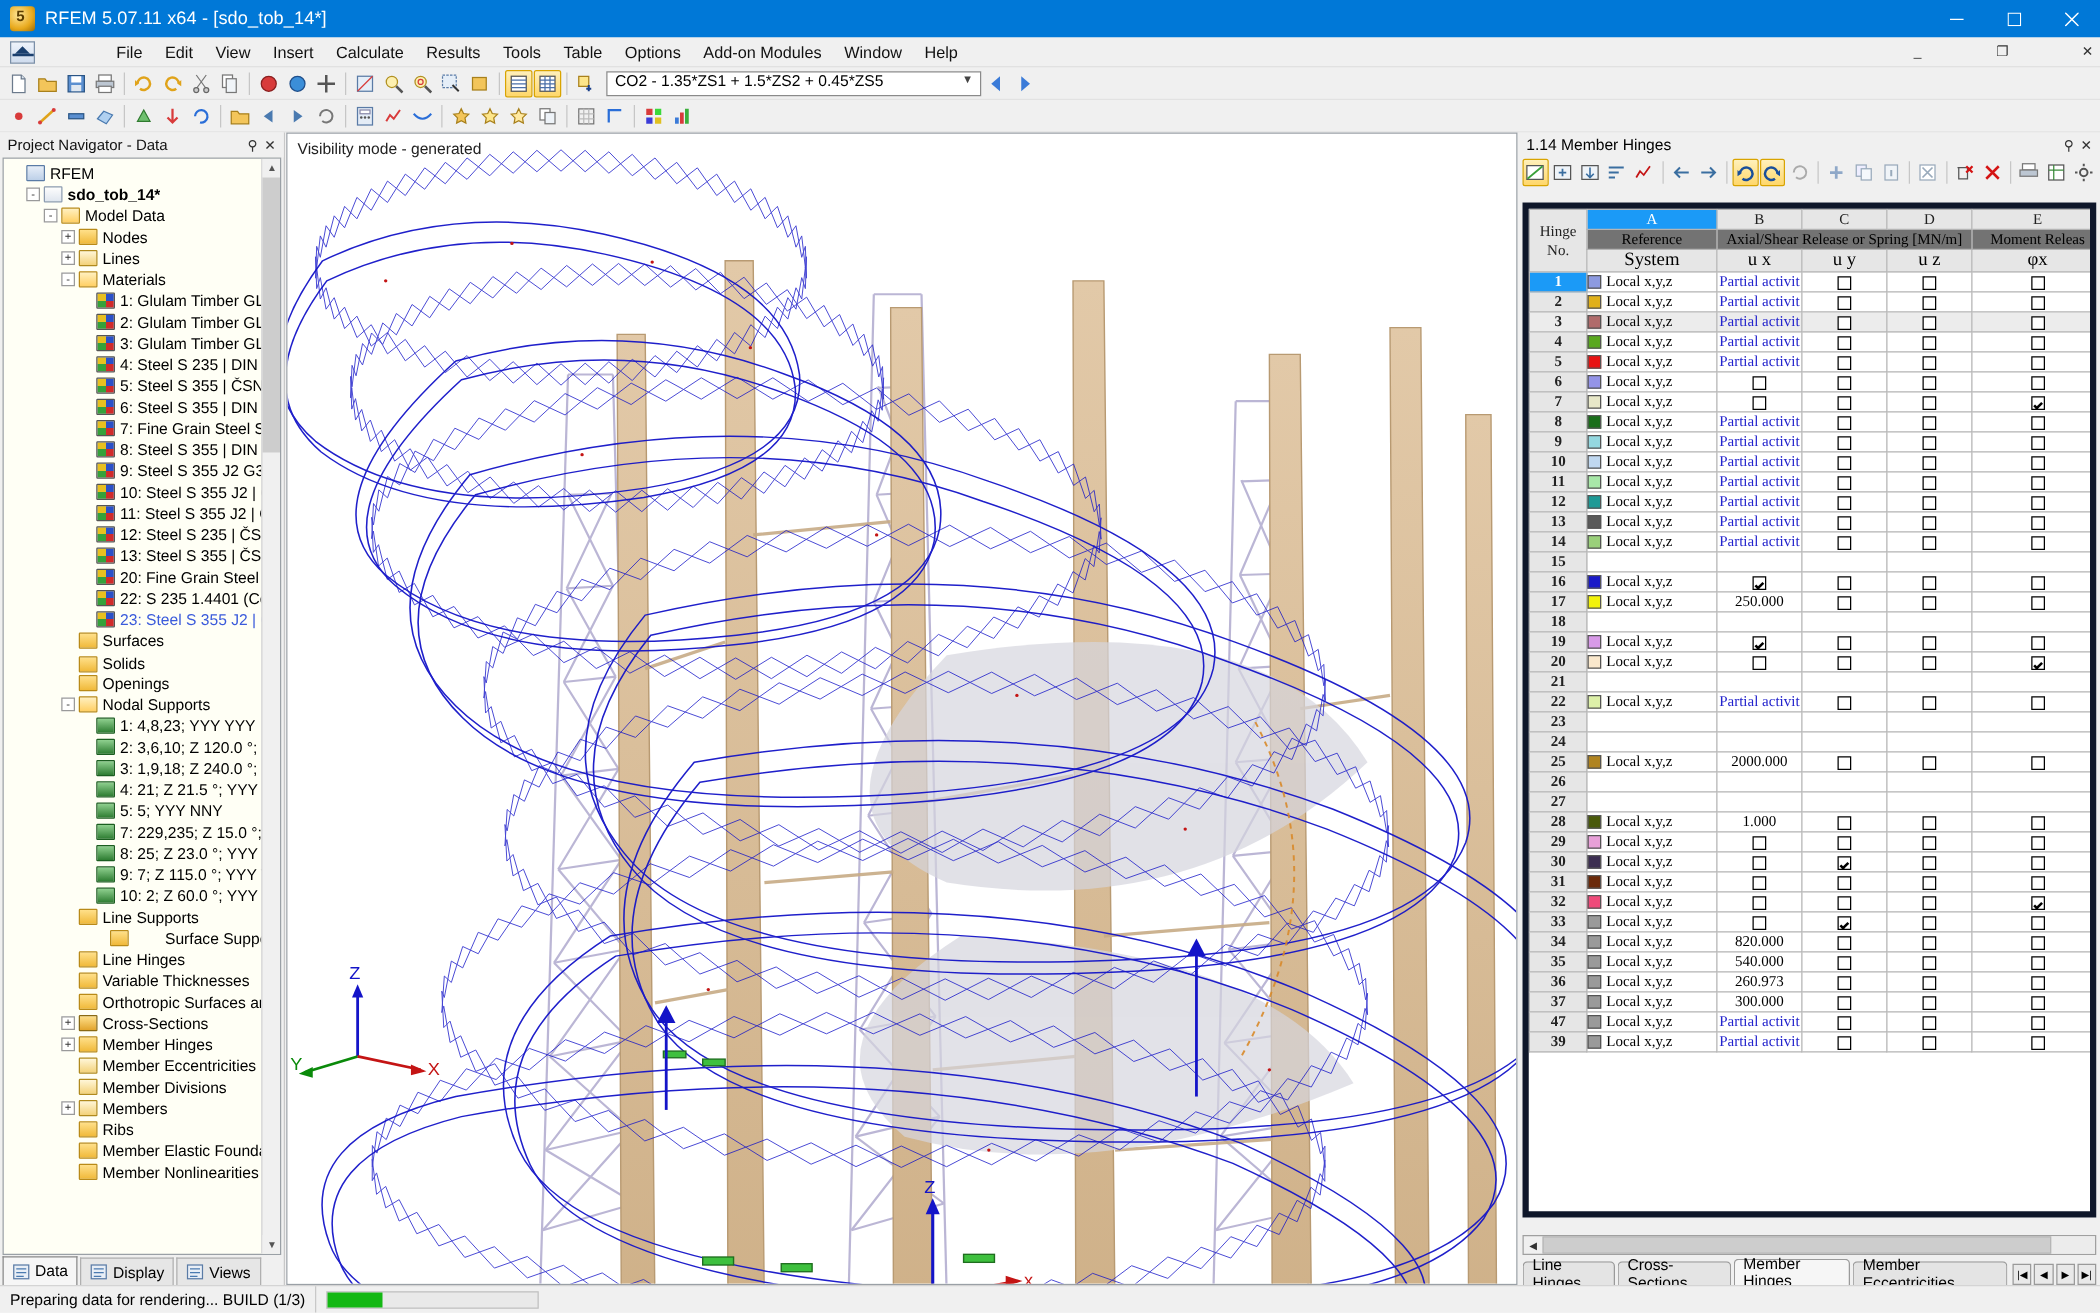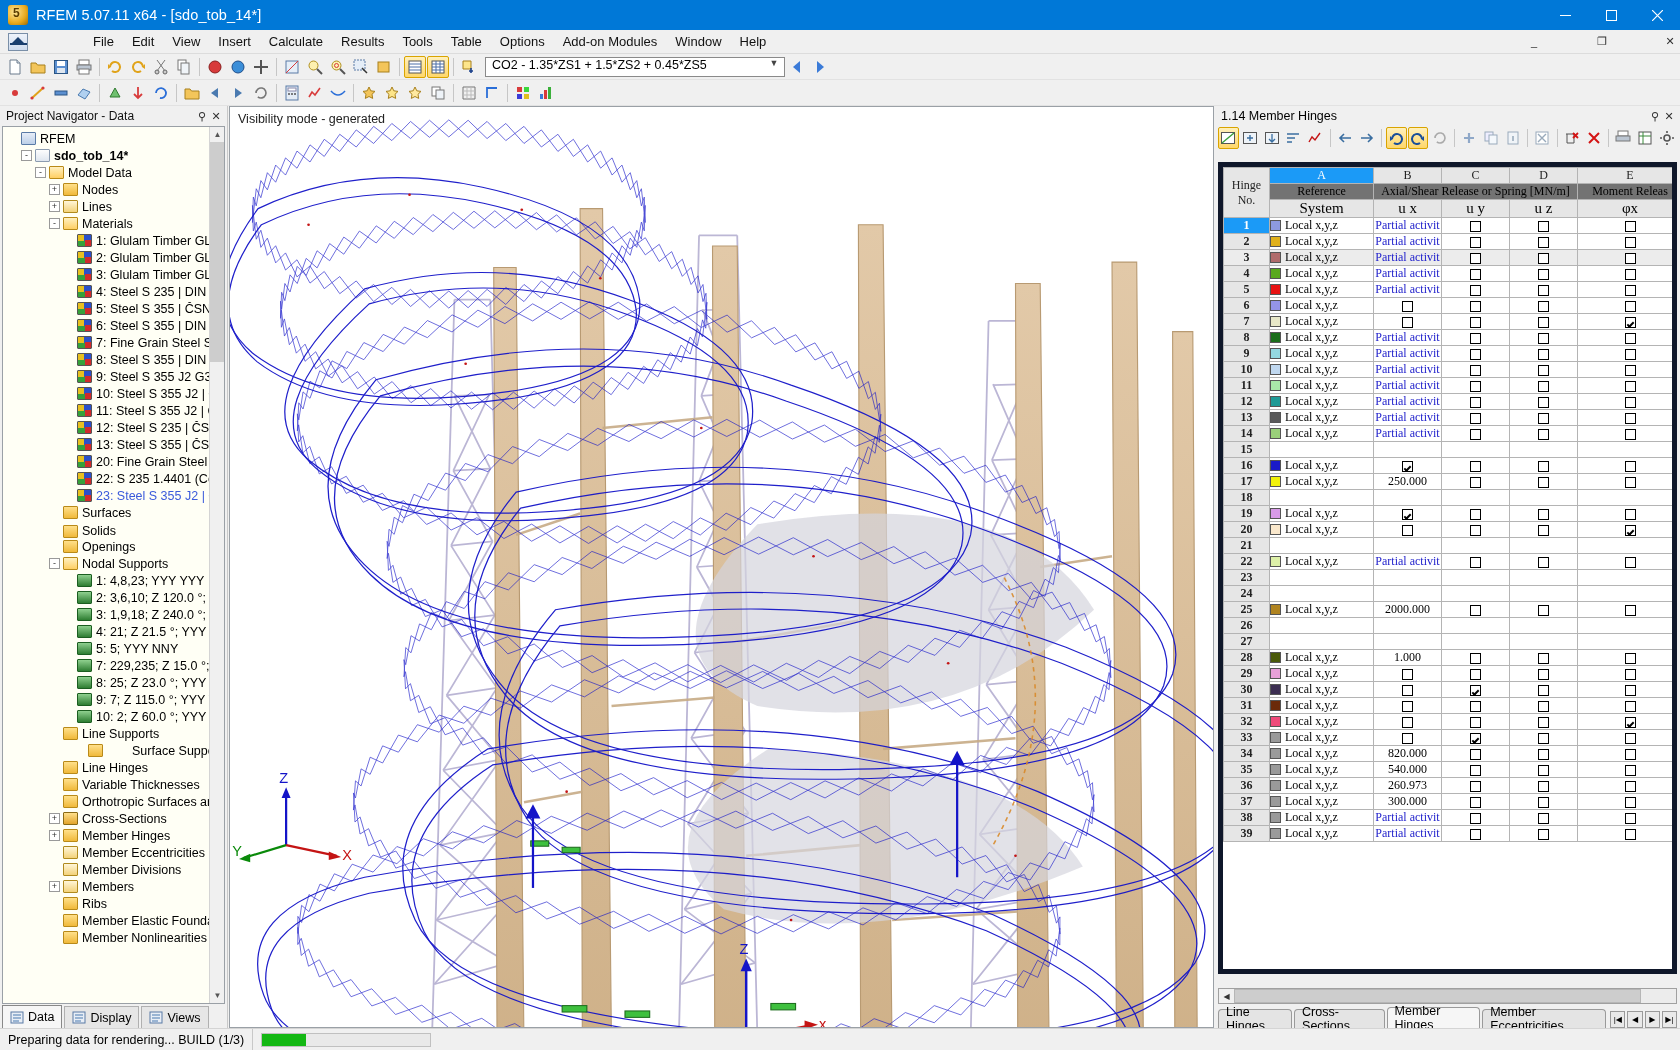--- a/index.html
+++ b/index.html
@@ -2425,21 +2425,21 @@
                     <span class="swatch" style="background:#9a9a9a"></span>
                     <span>Local x,y,z</span>
                   </span>
                 </td>
                 <td class="num">300.000</td>
                 <td class="num"><span class="cb"></span></td>
                 <td class="num"><span class="cb"></span></td>
                 <td class="num"><span class="cb"></span></td>
               </tr>
               <tr>
-                <th class="rowno">38</th>
+                <th class="rowno">47</th>
                 <td class="cellA">
                   <span class="cellA-inner">
                     <span class="swatch" style="background:#9a9a9a"></span>
                     <span>Local x,y,z</span>
                   </span>
                 </td>
                 <td class="partial">Partial activit</td>
                 <td class="num"><span class="cb"></span></td>
                 <td class="num"><span class="cb"></span></td>
                 <td class="num"><span class="cb"></span></td>

